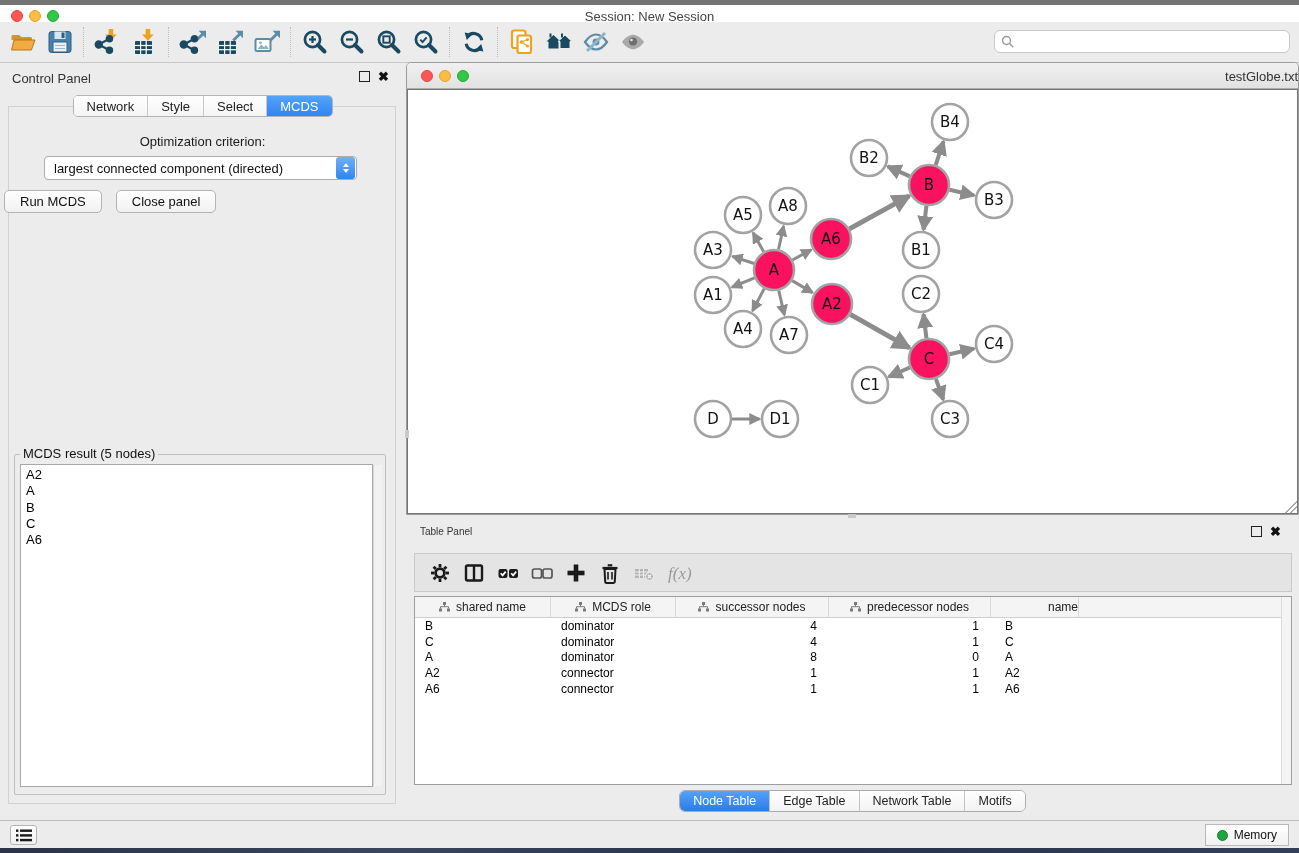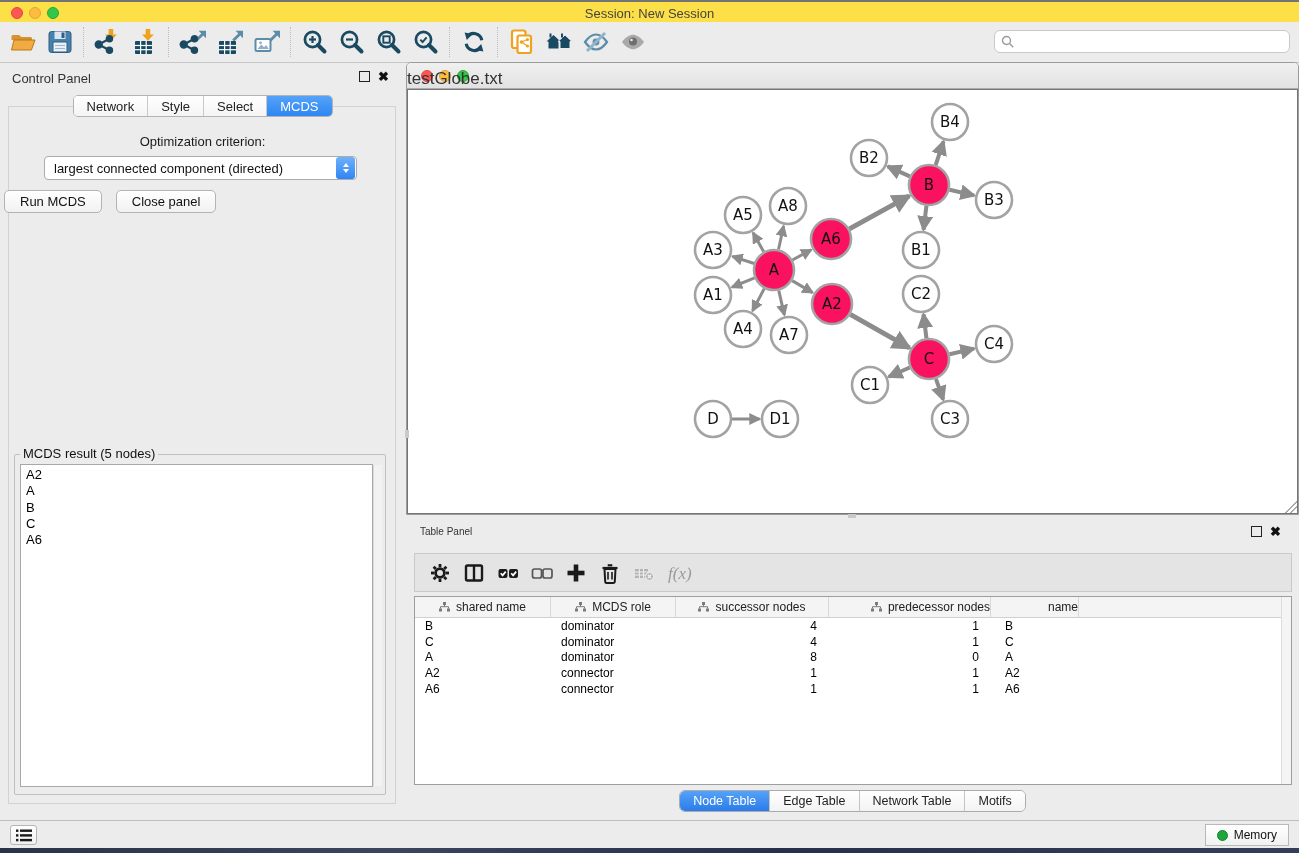--- a/index.html
+++ b/index.html
@@ -5,21 +5,21 @@
   * { margin:0; padding:0; box-sizing:border-box; }
   html,body { background:#888; }
   .app {
     position:relative; width:1299px; height:853px;
     background:#ECECEC; overflow:hidden;
     font-family:"Liberation Sans", sans-serif;
     color:#222;
   }
   
   .titlebar { position:absolute; left:0; top:0; width:100%; height:22px;
-    background:#fde047; border-top:2px solid #737373; }
+    background:#ffffff; border-top:5px solid #737373; }
   .tl-dot { position:absolute; top:5px; width:12px; height:12px; border-radius:50%; }
   .title-text { position:absolute; top:4px; left:0; width:100%; text-align:center;
     font-size:13px; color:#444; }
   .toolbar { position:absolute; left:0; top:22px; width:100%; height:41px;
     border-bottom:1px solid #C6C6C6; display:flex; align-items:center; padding-left:4px; }
   .icon-btn { width:37px; height:34px; display:flex; align-items:center; justify-content:center; cursor:default; }
   .tsep { width:0; height:30px; border-left:1px dotted #BDBDBD; margin:0 5px; }
   .searchbox { position:absolute; right:9px; top:30px; width:296px; height:23px;
     background:#fff; border:1px solid #C9C9C9; border-radius:6px;
     display:flex; align-items:center; padding-left:6px; }
@@ -61,21 +61,21 @@
   .result-list { position:absolute; left:5px; top:9px; width:353px; height:323px;
     background:#fff; border:1px solid #A8A8A8; font-size:13px; padding:2px 0 0 5px;
     line-height:16.3px; color:#000; }
   .result-scroll { position:absolute; right:-10px; top:0; width:9px; height:321px;
     background:#F2F2F2; border-left:1px solid #DADADA; }
   
   .net-window { position:absolute; left:406px; top:62px; width:893px; height:453px;
     border:1px solid #9B9B9B; border-radius:5px 5px 0 0; background:#ECECEC; }
   .net-titlebar { position:relative; height:26px; border-radius:4px 4px 0 0;
     background:linear-gradient(#F0F0F0,#E2E2E2); border-bottom:1px solid #ACACAC; }
-  .net-title { position:absolute; top:6px; left:0; width:100%; text-align:left; font-size:17px; color:#333; }
+  .net-title { position:absolute; top:6px; left:0; width:100%; text-align:right; font-size:13px; color:#333; }
   .net-content { position:absolute; left:0; top:26px; width:891px; height:425px;
     background:#fff; border:1px solid #757575; }
   .resize-grip { position:absolute; right:1px; bottom:1px; width:12px; height:12px;
     background:
       linear-gradient(135deg, transparent 48%, #AAA 48%, #AAA 55%, transparent 55%),
       linear-gradient(135deg, transparent 70%, #AAA 70%, #AAA 77%, transparent 77%);
   }
   
   .table-panel { position:absolute; left:406px; top:518px; width:893px; height:300px; }
   .tp-toolbar { position:absolute; left:8px; top:35px; width:878px; height:39px;
@@ -517,21 +517,21 @@
             <svg width="11" height="10" viewBox="0 0 11 10">
               <g fill="#7a7a7a">
                 <rect x="4" y="0" width="3" height="3"></rect>
                 <rect x="0" y="6.5" width="3" height="3"></rect>
                 <rect x="8" y="6.5" width="3" height="3"></rect>
               </g>
               <path d="M5.5 3v1.7M1.5 6.5V4.7h8v1.8" fill="none" stroke="#7a7a7a" stroke-width="1"></path>
             </svg>
             <span>successor nodes</span>
           </div>
-          <div class="th" style="width: 162px; justify-content: flex-end;">
+          <div class="th" style="width: 162px;">
             <svg width="11" height="10" viewBox="0 0 11 10">
               <g fill="#7a7a7a">
                 <rect x="4" y="0" width="3" height="3"></rect>
                 <rect x="0" y="6.5" width="3" height="3"></rect>
                 <rect x="8" y="6.5" width="3" height="3"></rect>
               </g>
               <path d="M5.5 3v1.7M1.5 6.5V4.7h8v1.8" fill="none" stroke="#7a7a7a" stroke-width="1"></path>
             </svg>
             <span>predecessor nodes</span>
           </div>

